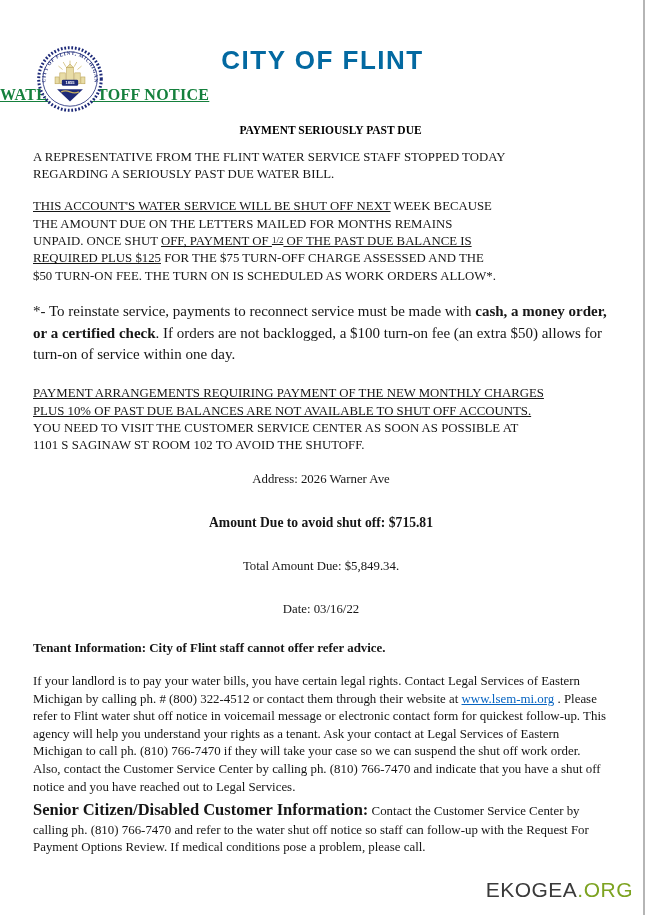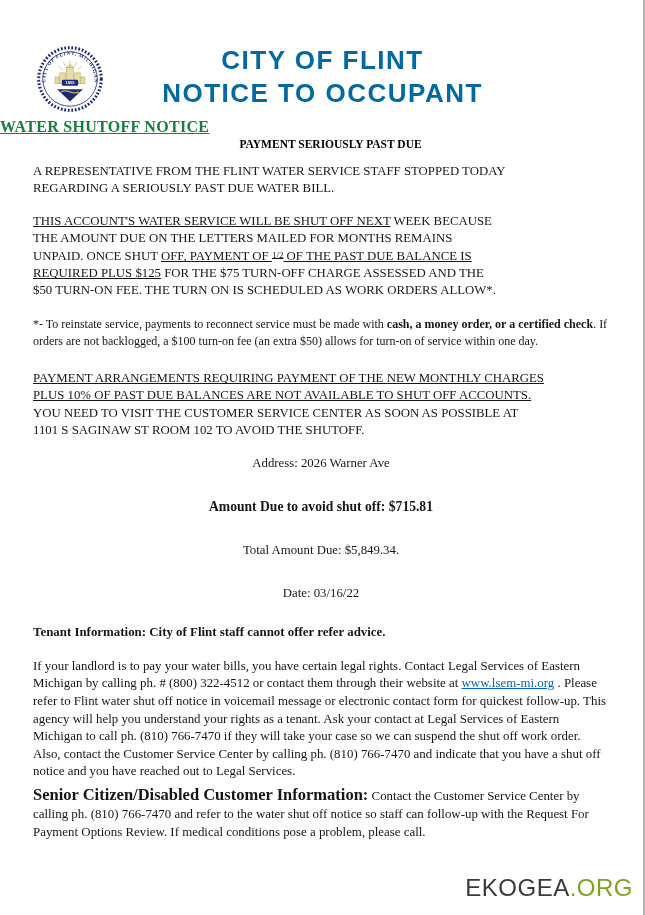--- a/index.html
+++ b/index.html
@@ -17,43 +17,43 @@
   .seal svg{width:100%;height:100%;}
   .main-title{
     font-family:"Liberation Sans",sans-serif;
     font-weight:900;font-size:26px;letter-spacing:1.5px;
     text-align:center;line-height:1.25;color:#0369a1;
   }
   .subtitle{
     margin-top:9px;text-align:left;font-weight:bold;font-size:16px;
     text-decoration:underline;text-decoration-skip-ink:none;letter-spacing:0.3px;color:#15803d;
   }
-  .subtitle2{text-align:center;font-weight:bold;font-size:11.5px;margin-top:2px;color:#000;padding-left:16px;}
+  .subtitle2{text-align:center;font-weight:bold;font-size:11.5px;margin-top:20px;color:#000;padding-left:16px;}
   main{padding:0 36px 0 33px;}
   .para{margin:13px 0 0 0;line-height:1.36;font-size:12.8px;}
   .w1{max-width:518px;}
   .w2{max-width:470px;margin-top:15px;}
   .w3{max-width:512px;margin-top:20px;}
-  .footnote{font-size:12px;max-width:578px;margin:16px 0 0 0;line-height:1.42;}
+  .footnote{font-size:15px;max-width:578px;margin:16px 0 0 0;line-height:1.42;}
   .center-lines{max-width:578px;}
   .cline{text-align:center;font-size:12.8px;margin:28px 0 0 0;}
   .cline:first-child{margin-top:17px;}
   .cline.bold{font-weight:bold;font-size:13.6px;}
   .tenant-heading{font-weight:bold;font-size:12.9px;margin:23px 0 0 0;line-height:1.36;}
   .mixed{max-width:586px;margin-top:16px;line-height:1.36;font-size:12.9px;}
   .senior{margin-top:3px;}
   .seg-u{text-decoration:underline;text-decoration-skip-ink:none;}
   .seg-b{font-weight:bold;}
   .seg-us{text-decoration:underline;text-decoration-skip-ink:none;font-size:9px;vertical-align:2.5px;}
   .seg-link{color:var(--link,#0563c1);text-decoration:underline;cursor:pointer;}
   .seg-hi{font-weight:bold;font-size:16.5px;}
   .brand{
     position:absolute;right:12px;bottom:13px;
     font-family:"Liberation Sans",sans-serif;font-weight:300;
-    font-size:24px;letter-spacing:0.5px;
+    font-size:21px;letter-spacing:0.5px;
   }
   .brand-dark{color:var(--brand-dark,#3a3a3a);}
   .brand-green{color:var(--brand-green,#7da321);}
   p{padding:0;}
 </style>
 </head>
 <body>
 
 <div class="page">
   <div class="edge-line"></div>
@@ -84,21 +84,20 @@
           <rect x="66" y="50" width="6" height="10"></rect>
           <polygon points="45,36 50,31 55,36"></polygon>
         </g>
         <rect x="38" y="54" width="24" height="9" rx="2" fill="#1e2a78"></rect>
         <text x="50" y="61" font-size="6" font-family="Liberation Sans, sans-serif" font-weight="bold" fill="#ffffff" text-anchor="middle">1855</text>
         <polygon points="31,68 69,68 50,86" fill="#1e2a78"></polygon>
         <path d="M37,72 Q43,69 50,72 T63,72" fill="none" stroke="#c9b35f" stroke-width="1.8"></path>
       </svg>
     </div>
     <div class="main-title">CITY OF FLINT</div>
-    <div class="main-title">NOTICE TO OCCUPANT</div>
     <div class="subtitle">WATER SHUTOFF NOTICE</div>
     <div class="subtitle2">PAYMENT SERIOUSLY PAST DUE</div>
   </header>
 
   <main>
     <p class="para w1">A REPRESENTATIVE FROM THE FLINT WATER SERVICE STAFF STOPPED TODAY REGARDING A SERIOUSLY PAST DUE WATER BILL.</p>
     <p class="para w2"><span class="seg-u">THIS ACCOUNT'S WATER SERVICE WILL BE SHUT OFF NEXT</span><span class="seg-p"> WEEK BECAUSE THE AMOUNT DUE ON THE LETTERS MAILED FOR MONTHS REMAINS UNPAID. ONCE SHUT </span><span class="seg-u">OFF, PAYMENT OF </span><span class="seg-us">1/2</span><span class="seg-u"> OF THE PAST DUE BALANCE IS REQUIRED PLUS $125</span><span class="seg-p"> FOR THE $75 TURN-OFF CHARGE ASSESSED AND THE $50 TURN-ON FEE. THE TURN ON IS SCHEDULED AS WORK ORDERS ALLOW*.</span></p>
     <p class="footnote"><span class="seg-p">*- To reinstate service, payments to reconnect service must be made with </span><span class="seg-b">cash, a money order, or a certified check</span><span class="seg-p">. If orders are not backlogged, a $100 turn-on fee (an extra $50) allows for turn-on of service within one day.</span></p>
     <p class="para w3"><span class="seg-u">PAYMENT ARRANGEMENTS REQUIRING PAYMENT OF THE NEW MONTHLY CHARGES PLUS 10% OF PAST DUE BALANCES ARE NOT AVAILABLE TO SHUT OFF ACCOUNTS.</span><span class="seg-p"> YOU NEED TO VISIT THE CUSTOMER SERVICE CENTER AS SOON AS POSSIBLE AT 1101 S SAGINAW ST ROOM 102 TO AVOID THE SHUTOFF.</span></p>
 

